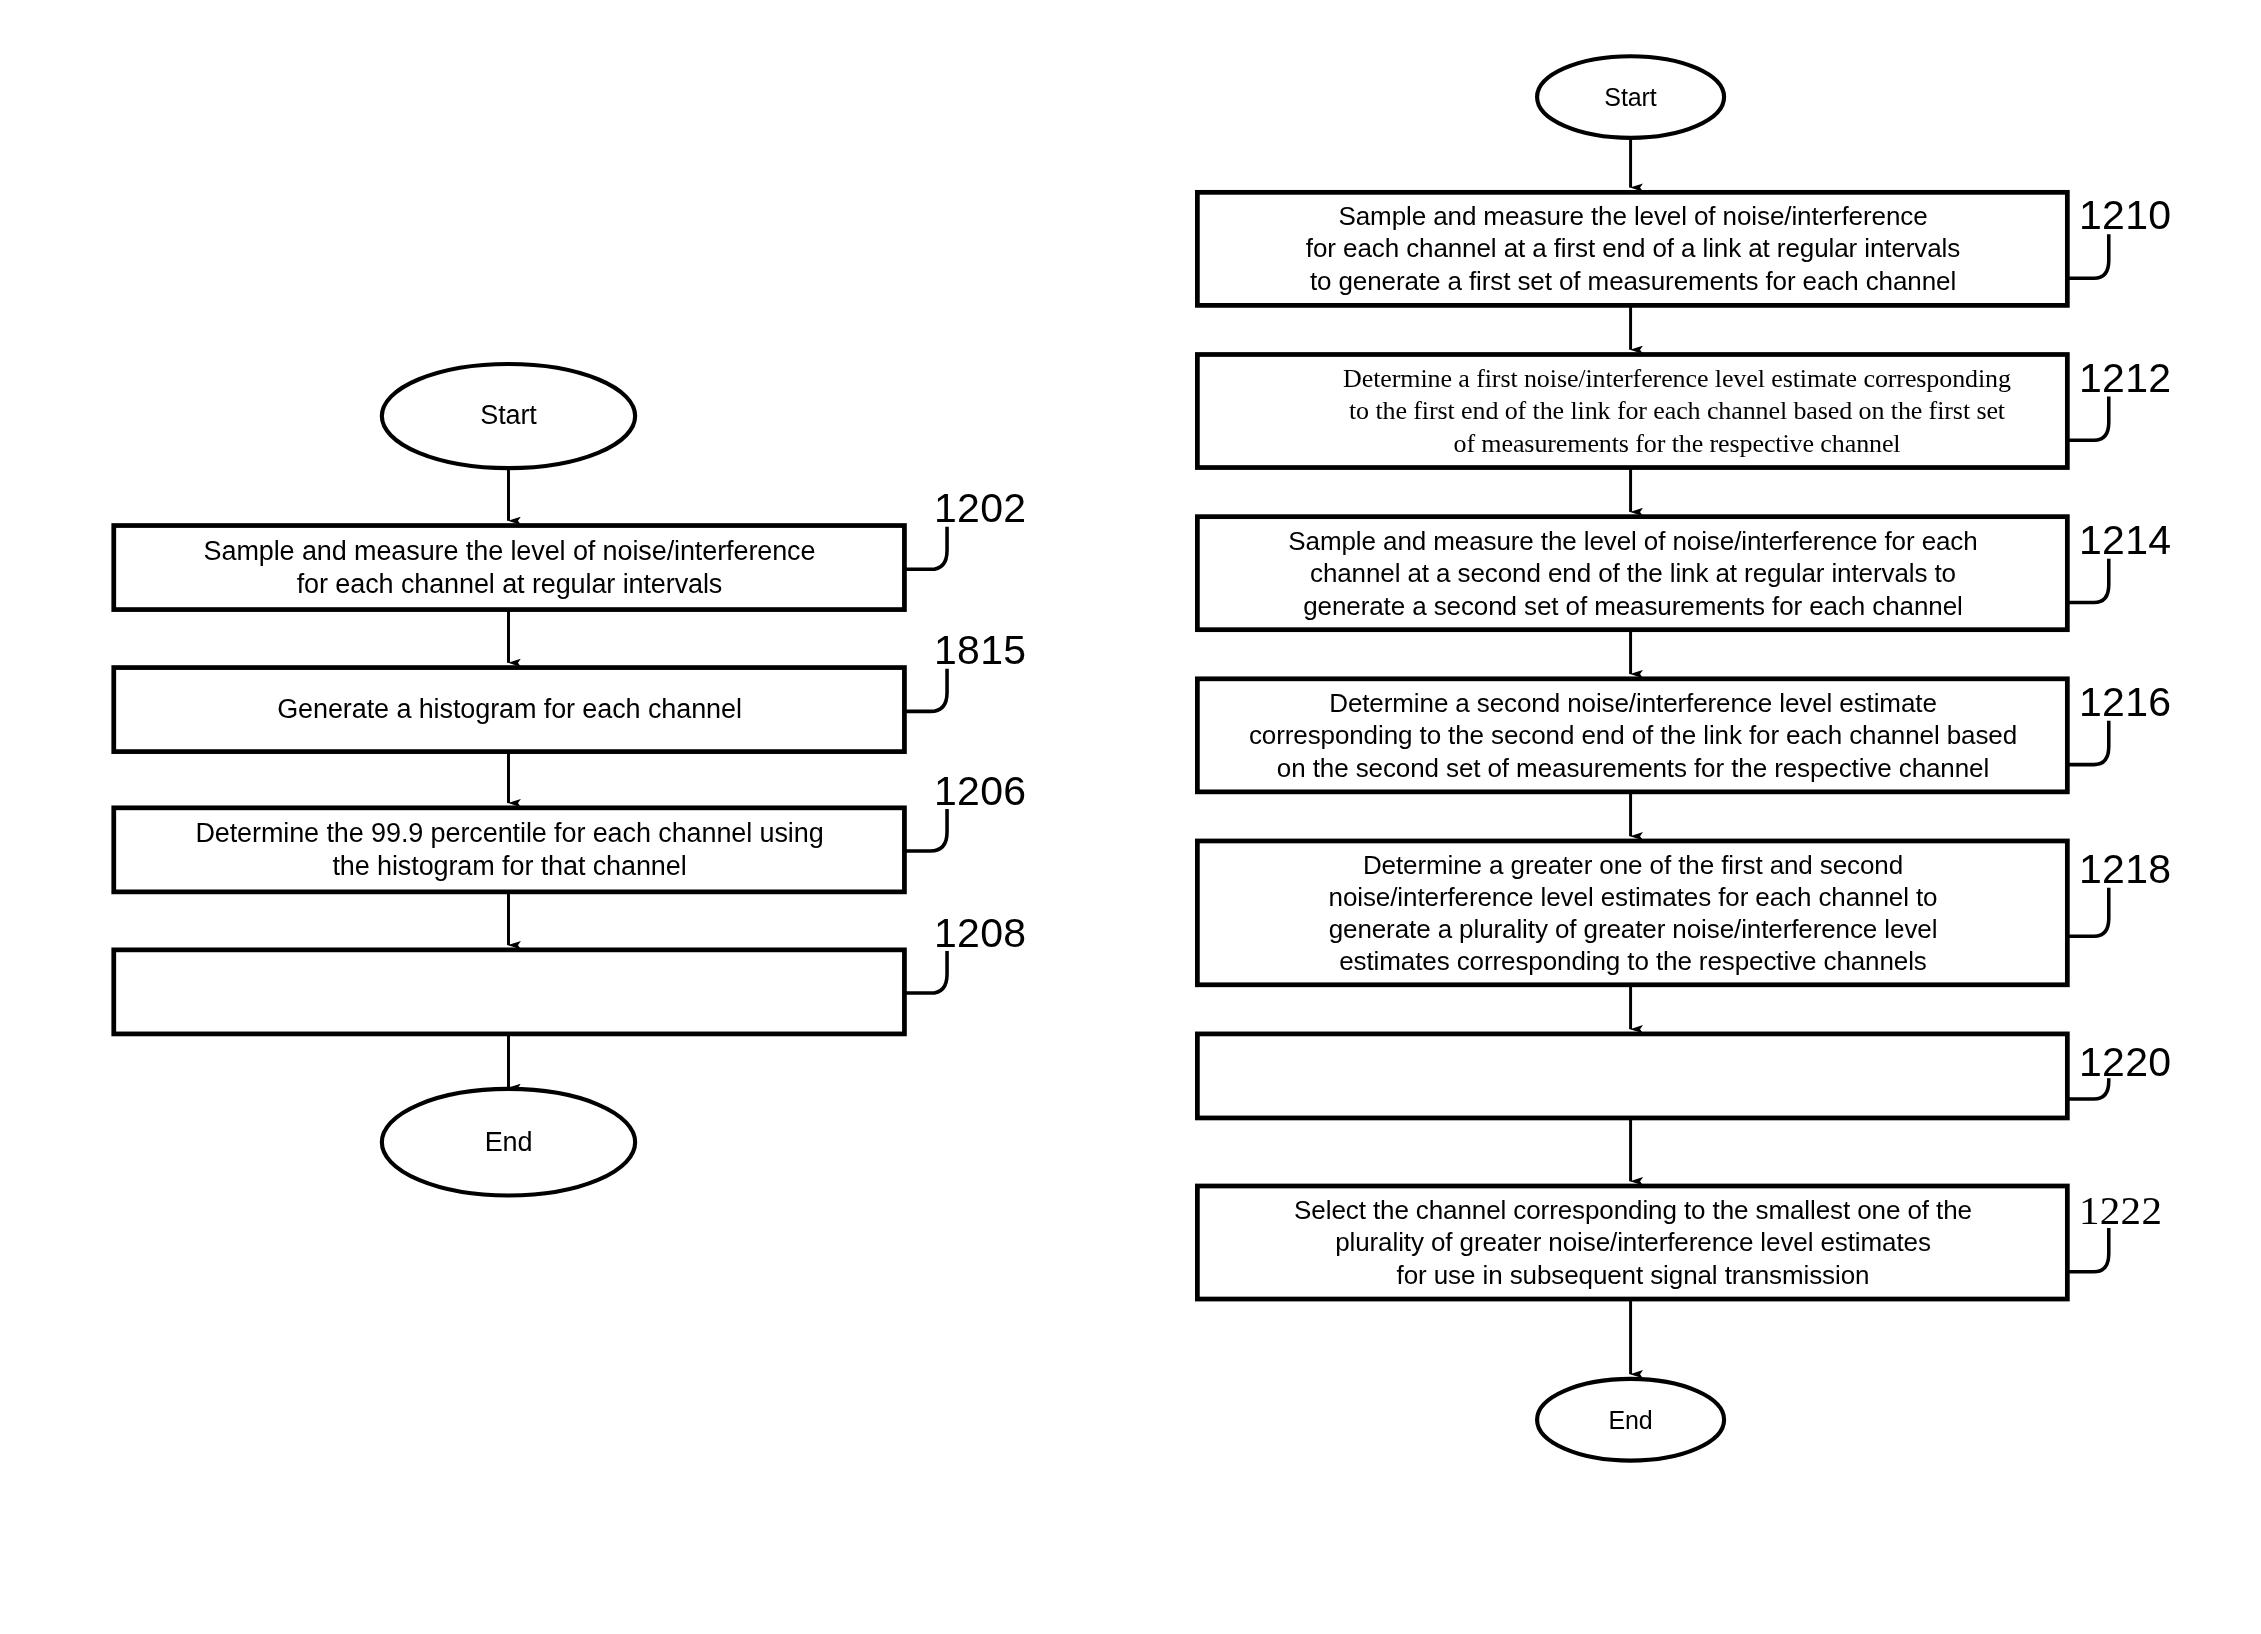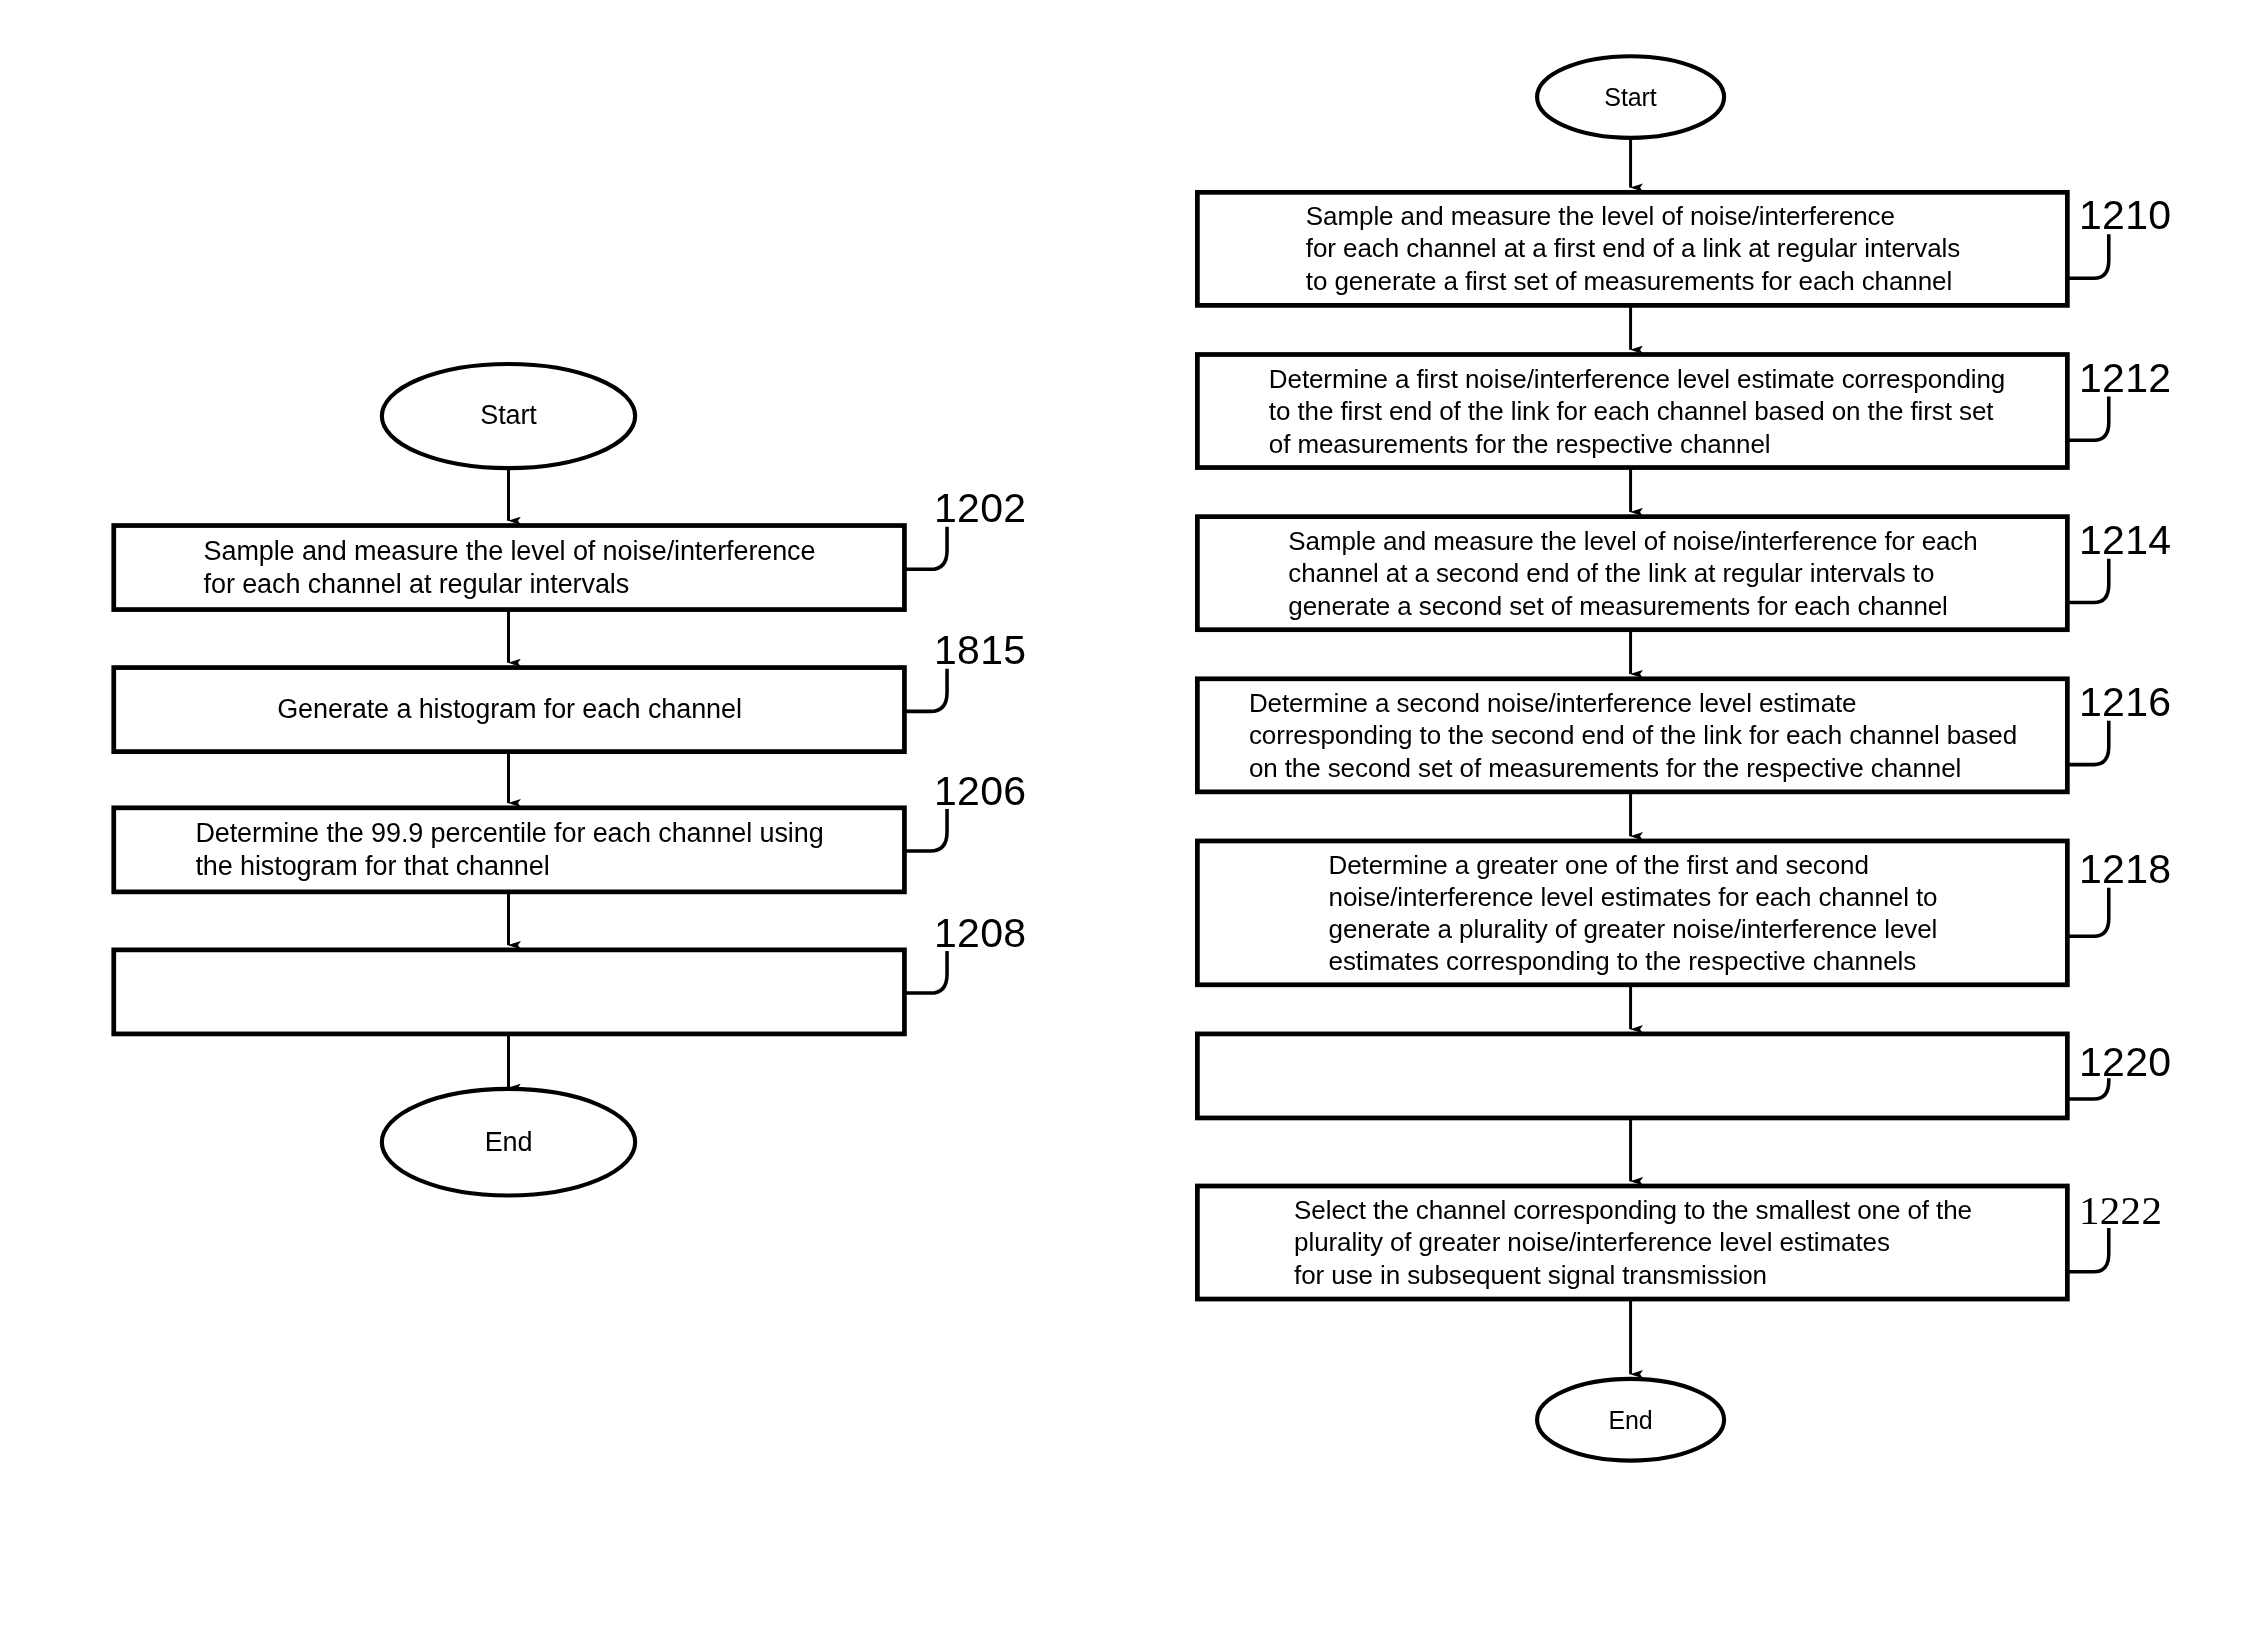--- a/index.html
+++ b/index.html
@@ -25,21 +25,21 @@
   .flow-svg {
     position: absolute;
     left: 0; top: 0;
     width: 2261px;
     height: 1634px;
     display: block;
   }
   
   .node-text {
     position: absolute;
-    text-align: left;
+    text-align: center;
     line-height: 1.24;
     letter-spacing: -0.1px;
     white-space: pre-line;
     font-weight: 400;
     color: #000;
     display: flex;
     align-items: center;
     justify-content: center;
   }
   .box-text {
@@ -156,21 +156,21 @@
 
   <div class="node-text terminal-text" style="left:382px; top:1089px; width:253px; height:107px;">End</div>
 
   <div class="node-text terminal-text" style="left:1537px; top:56px; width:187px; height:82px; font-size:25px;">Start</div>
 
   <div class="node-text box-text-r" style="left:1198px; top:192px; width:870px; height:113px;">Sample and measure the level of noise/interference
 for each channel at a first end of a link at regular intervals
 to generate a first set of measurements for each channel</div>
   <div class="ref-label" style="left:2079px; top:192px;">1210</div>
 
-  <div class="node-text box-text-r" style="left:1202px; top:355px; width:870px; height:113px;">Determine a first noise/interference level estimate corresponding
+  <div class="node-text box-text-r" style="left:1242px; top:355px; width:870px; height:113px;font-family:Liberation Serif, serif;">Determine a first noise/interference level estimate corresponding
 to the first end of the link for each channel based on the first set
 of measurements for the respective channel</div>
   <div class="ref-label" style="left:2079px; top:355px;text-align:right;">1212</div>
 
   <div class="node-text box-text-r" style="left:1198px; top:517px; width:870px; height:113px;">Sample and measure the level of noise/interference for each
 channel at a second end of the link at regular intervals to
 generate a second set of measurements for each channel</div>
   <div class="ref-label" style="left:2079px; top:517px;">1214</div>
 
   <div class="node-text box-text-r" style="left:1198px; top:679px; width:870px; height:113px;">Determine a second noise/interference level estimate

